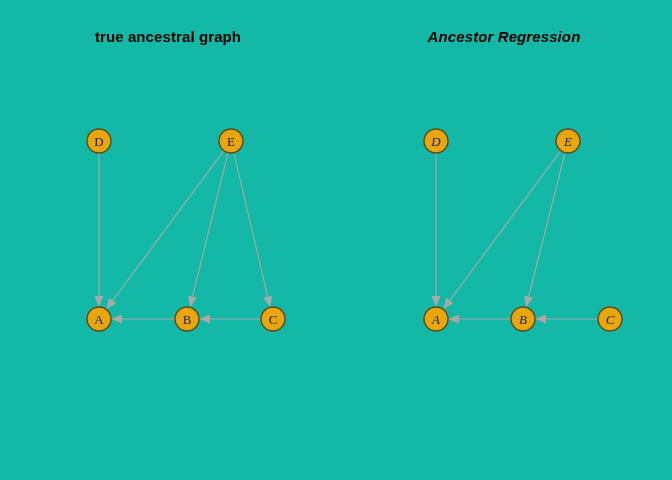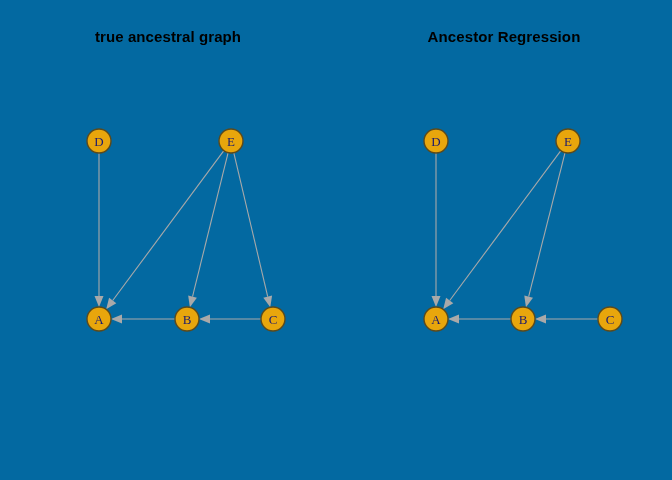--- a/index.html
+++ b/index.html
@@ -8,31 +8,31 @@
     padding: 0;
     background: #ffffff;
   }
   body {
     font-family: "Liberation Sans", sans-serif;
   }
   #canvas {
     position: relative;
     width: 672px;
     height: 480px;
-    background: #0369a1;
+    background: #14b8a6;
     overflow: hidden;
   }
   .panel {
     position: absolute;
     top: 0;
     height: 480px;
     width: 336px;
   }
   #panel-left  { left: 0; }
-  #panel-right { left: 336px; }
+  #panel-right { left: 336px; font-style: italic; }
 
   .panel-title {
     position: absolute;
     top: 28px;
     left: 0;
     width: 336px;
     text-align: center;
     font-family: "Liberation Sans", sans-serif;
     font-size: 15px;
     font-weight: bold;

